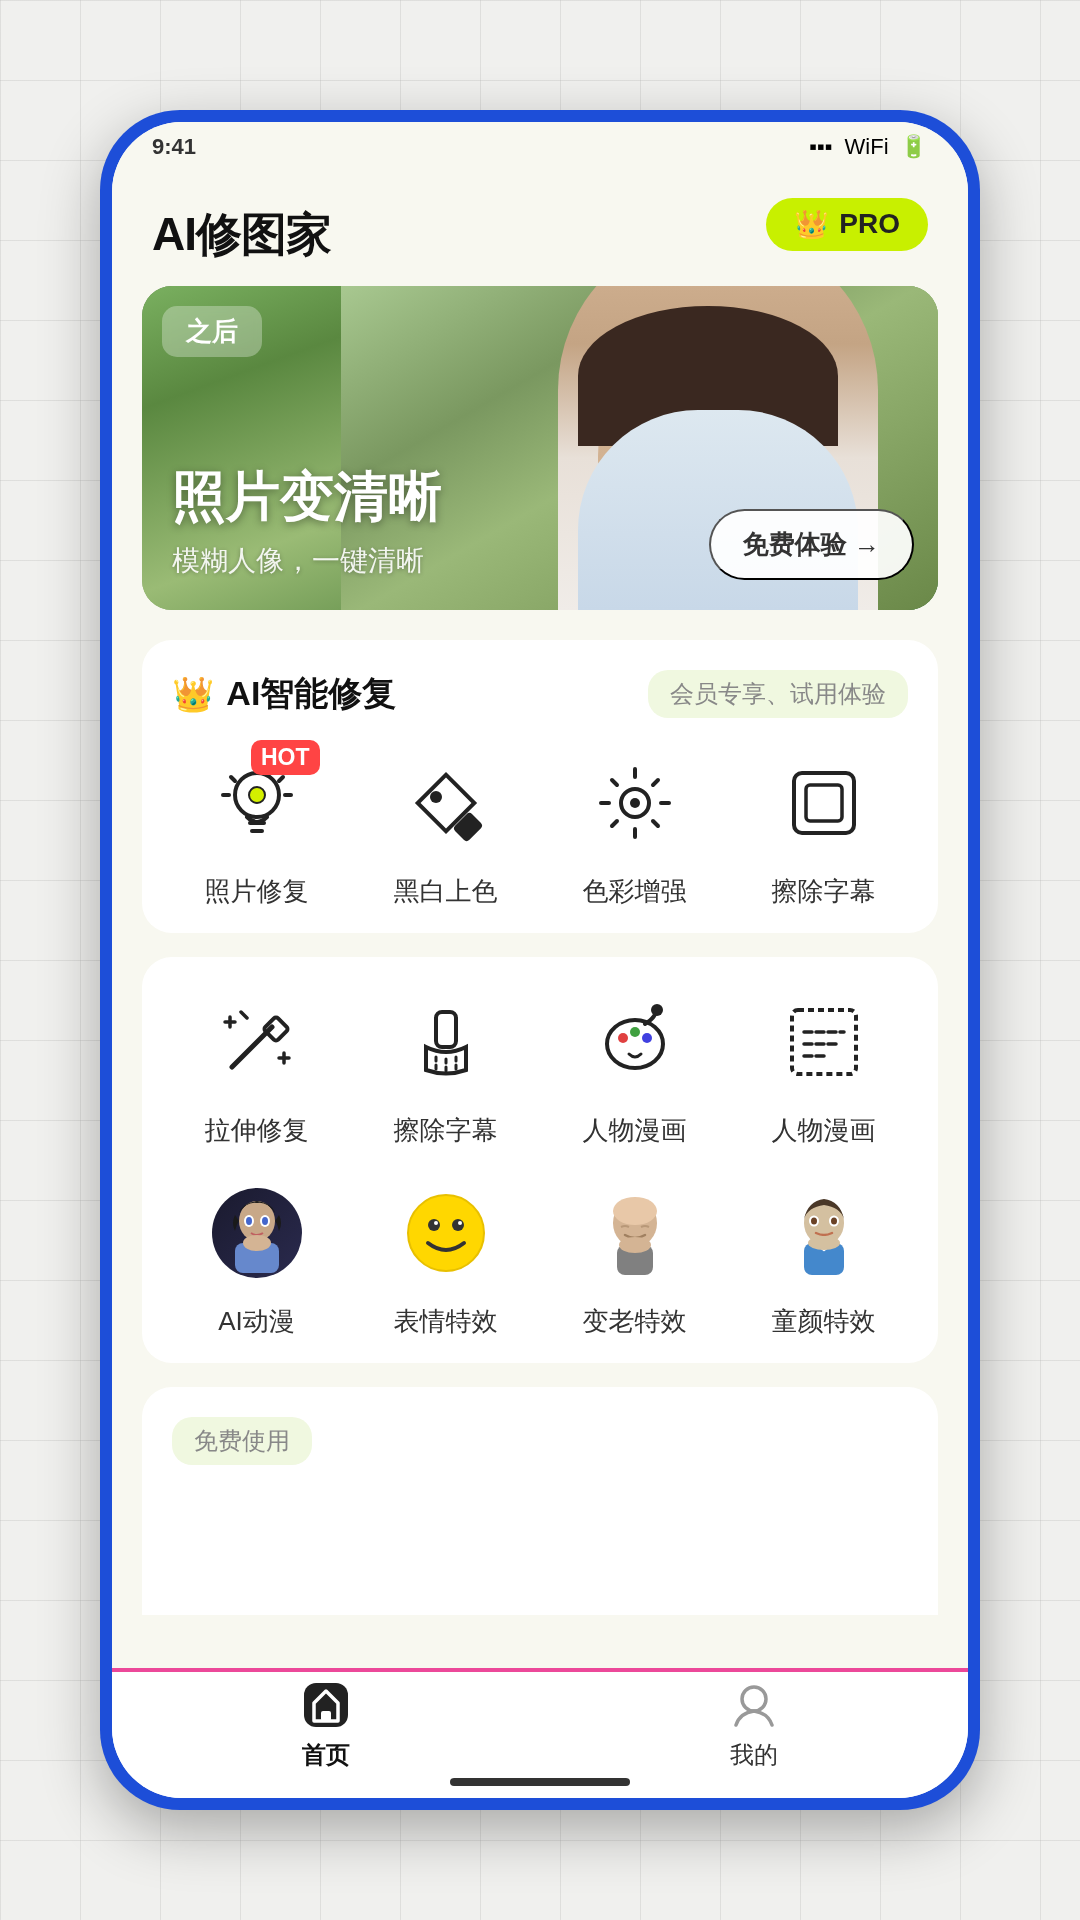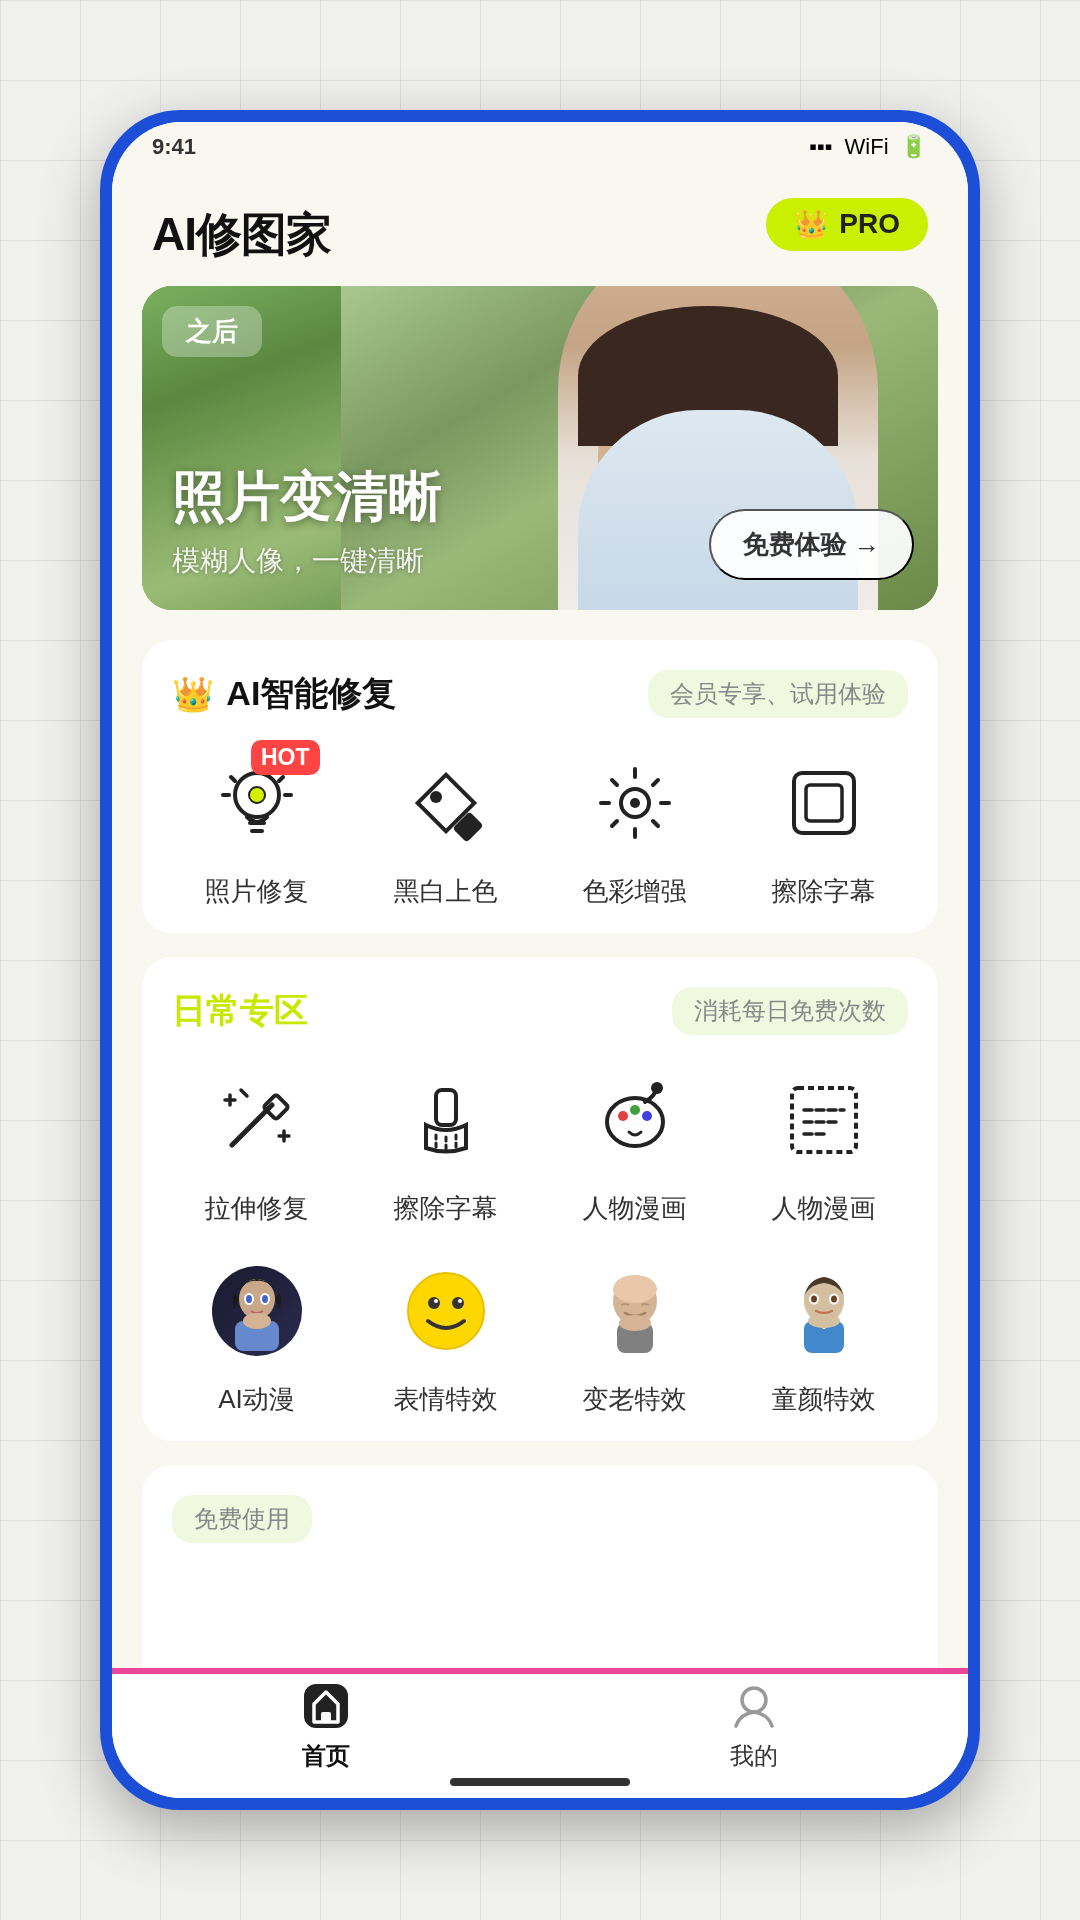--- a/index.html
+++ b/index.html
@@ -233,21 +233,21 @@
     }
 
     
     .bottom-nav {
       position: absolute;
       bottom: 0;
       left: 0;
       right: 0;
       height: 130px;
       background: white;
-      border-top: 6px solid #ec4899;
+      border-top: 4px solid #ec4899;
       display: flex;
       align-items: center;
       justify-content: space-around;
       padding-bottom: 20px;
     }
 
     .nav-item {
       display: flex;
       flex-direction: column;
       align-items: center;
@@ -420,26 +420,20 @@
                   <rect x="22" y="22" width="36" height="36" rx="4" fill="none" stroke="#222" stroke-width="3.5"></rect>
                 </svg>
               </div>
               <span class="feature-label">擦除字幕</span>
             </div>
 
           </div>
         </div>
 
         <div class="section-card">
-          <div class="section-header">
-            <div class="section-title">
-              <span style="color:#c8e800;font-weight:900;">日常专区</span>
-            </div>
-            <div class="section-badge">消耗每日免费次数</div>
-          </div>
 
           <div class="feature-grid" style="margin-bottom:30px;">
 
             <div class="feature-item">
               <div class="feature-icon-wrap">
                 <svg class="icon-svg" viewBox="0 0 80 80">
                   <line x1="15" y1="65" x2="55" y2="25" stroke="#222" stroke-width="5" stroke-linecap="round"></line>
                   <rect x="50" y="18" width="18" height="18" rx="3" fill="none" stroke="#222" stroke-width="4" transform="rotate(45,59,27)"></rect>
                   <line x1="8" y1="20" x2="18" y2="20" stroke="#222" stroke-width="3.5" stroke-linecap="round"></line>
                   <line x1="13" y1="15" x2="13" y2="25" stroke="#222" stroke-width="3.5" stroke-linecap="round"></line>

